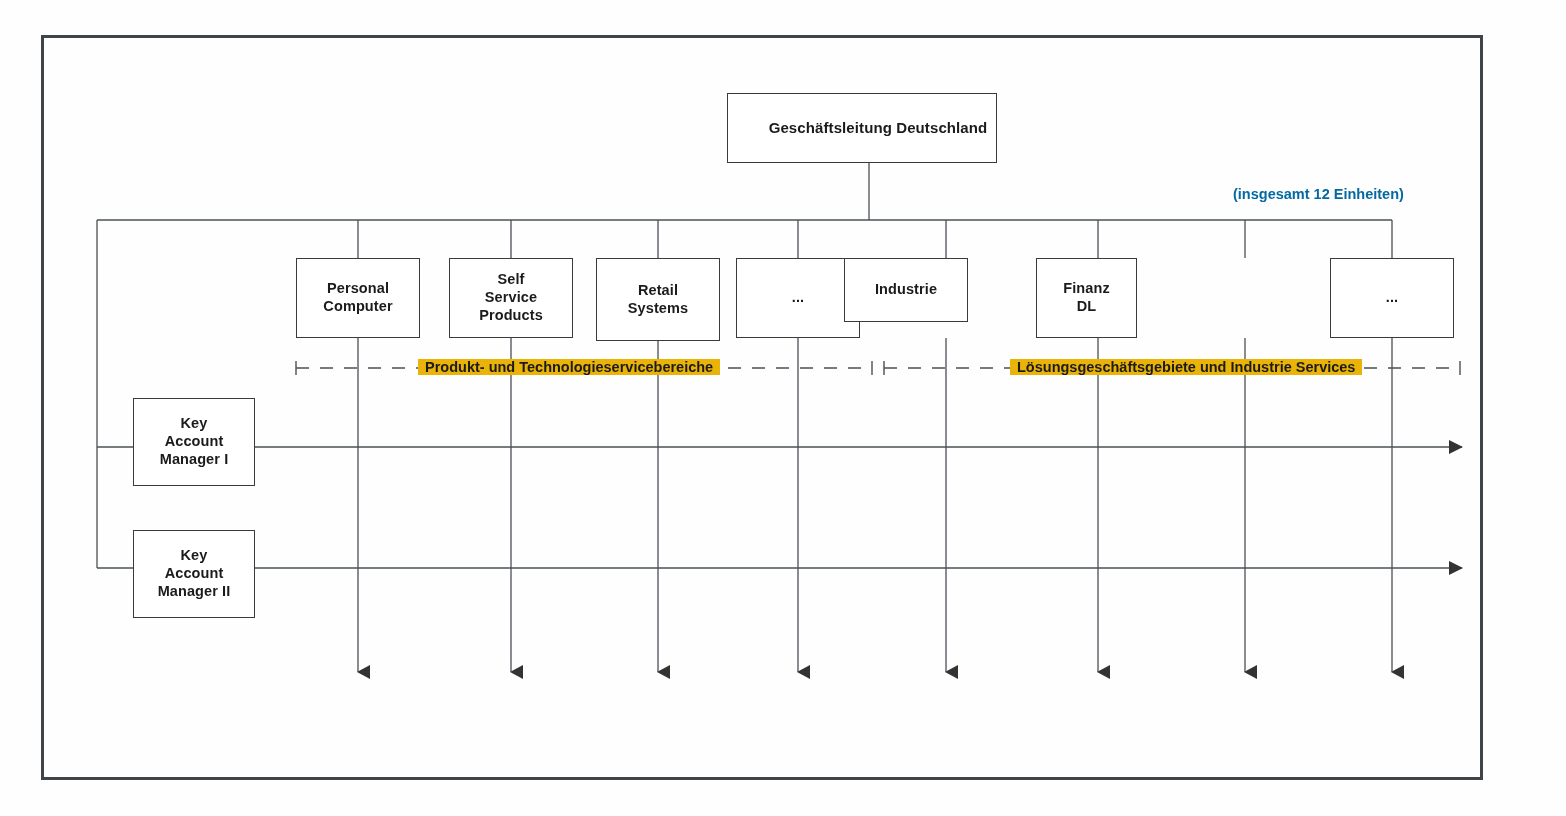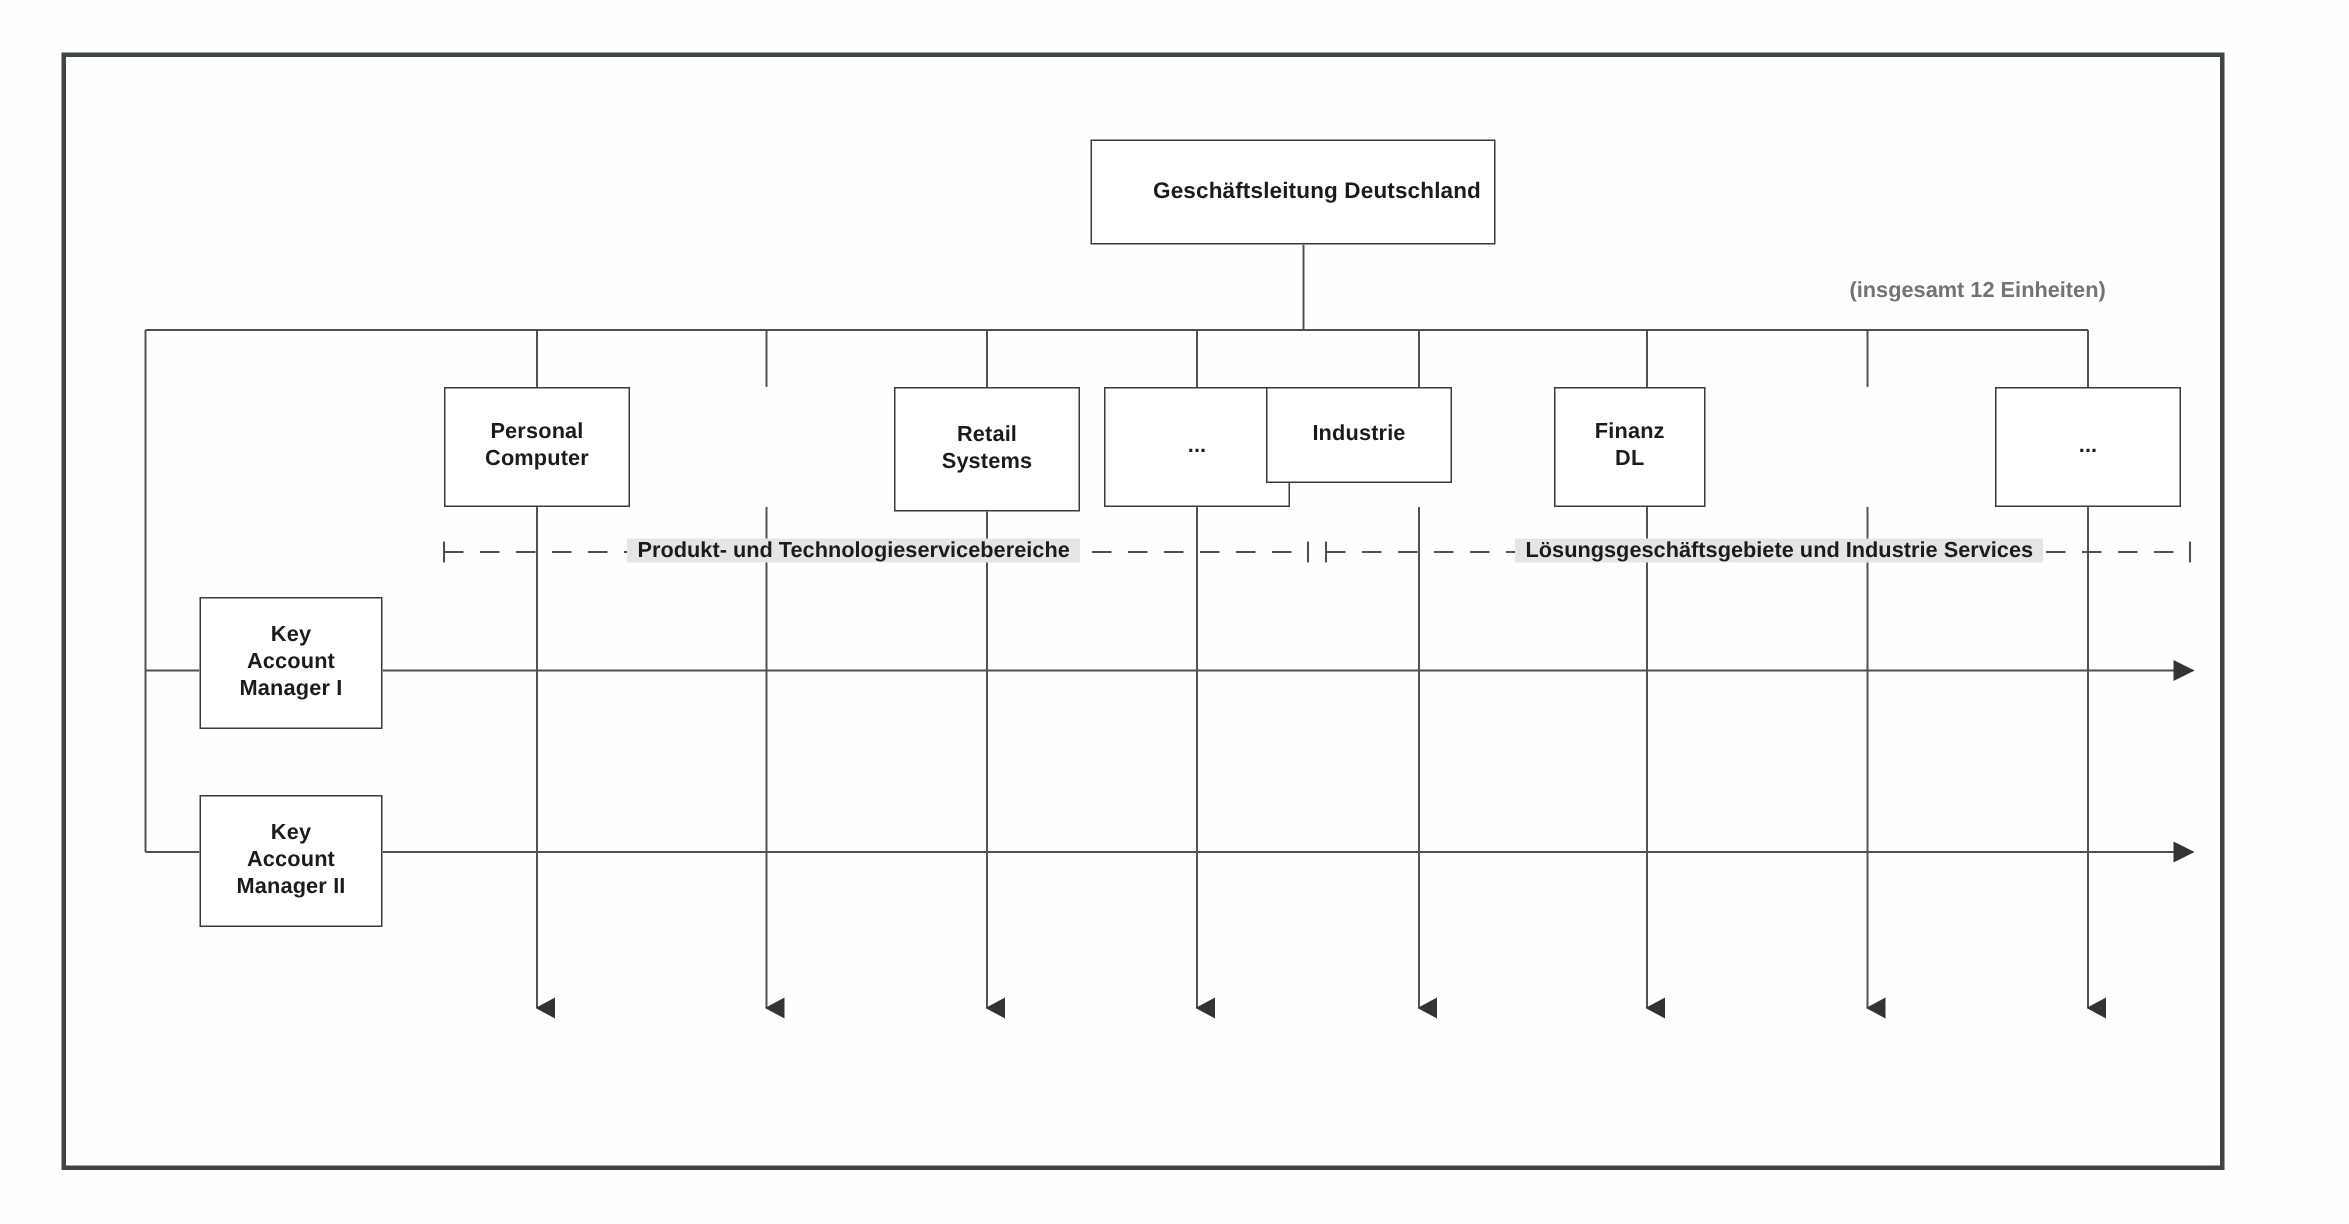--- a/index.html
+++ b/index.html
@@ -25,30 +25,30 @@
     box-sizing:border-box;
     z-index:4;
   }
   .node.root{font-weight:bold;font-size:15px;padding-left:32px;}
   .node .lbl{padding:0 4px;white-space:pre-line;}
 
   .freetext{
     position:absolute;
     font-size:14.5px;
     font-weight:bold;
-    color:#737373;
+    color:#0369a1;
     white-space:nowrap;
     z-index:5;
   }
   .bandlabel{
     position:absolute;
     font-size:14.5px;
     font-weight:bold;
     color:#1b1b1b;
-    background:#e5e5e5;
+    background:#eab308;
     padding:0 7px;
     white-space:nowrap;
     z-index:5;
   }
 </style>
 </head>
 <body>
 
 <div id="stage">
 
@@ -108,20 +108,25 @@
   <div class="node root" style="left:727px;top:93px;width:270px;height:70px;">
     <span class="lbl">Geschäftsleitung Deutschland</span>
   </div>
 
   <div class="freetext" style="left:1233px;top:186px;">(insgesamt 12 Einheiten)</div>
 
   <div class="node" style="left:296px;top:258px;width:124px;height:80px;">
     <span class="lbl">Personal
 Computer</span>
   </div>
+  <div class="node" style="left:449px;top:258px;width:124px;height:80px;">
+    <span class="lbl">Self
+Service
+Products</span>
+  </div>
   <div class="node" style="left:596px;top:258px;width:124px;height:83px;">
     <span class="lbl">Retail
 Systems</span>
   </div>
   <div class="node" style="left:736px;top:258px;width:124px;height:80px;">
     <span class="lbl">...</span>
   </div>
   <div class="node" style="left:844px;top:258px;width:124px;height:64px;">
     <span class="lbl">Industrie</span>
   </div>

